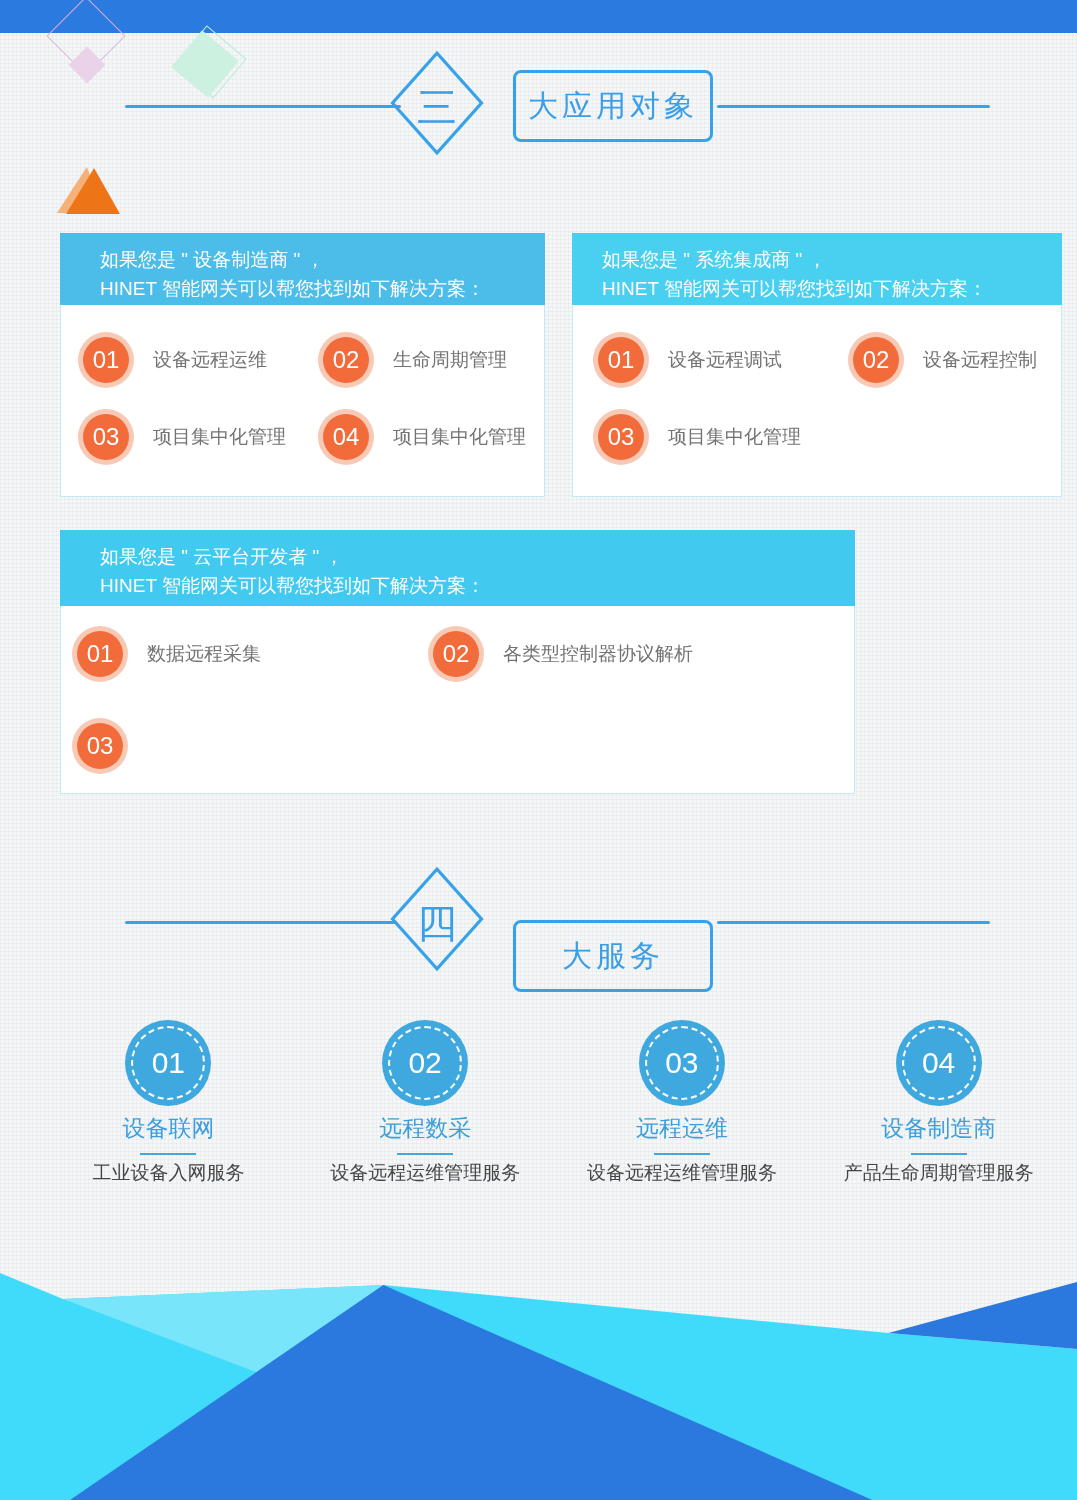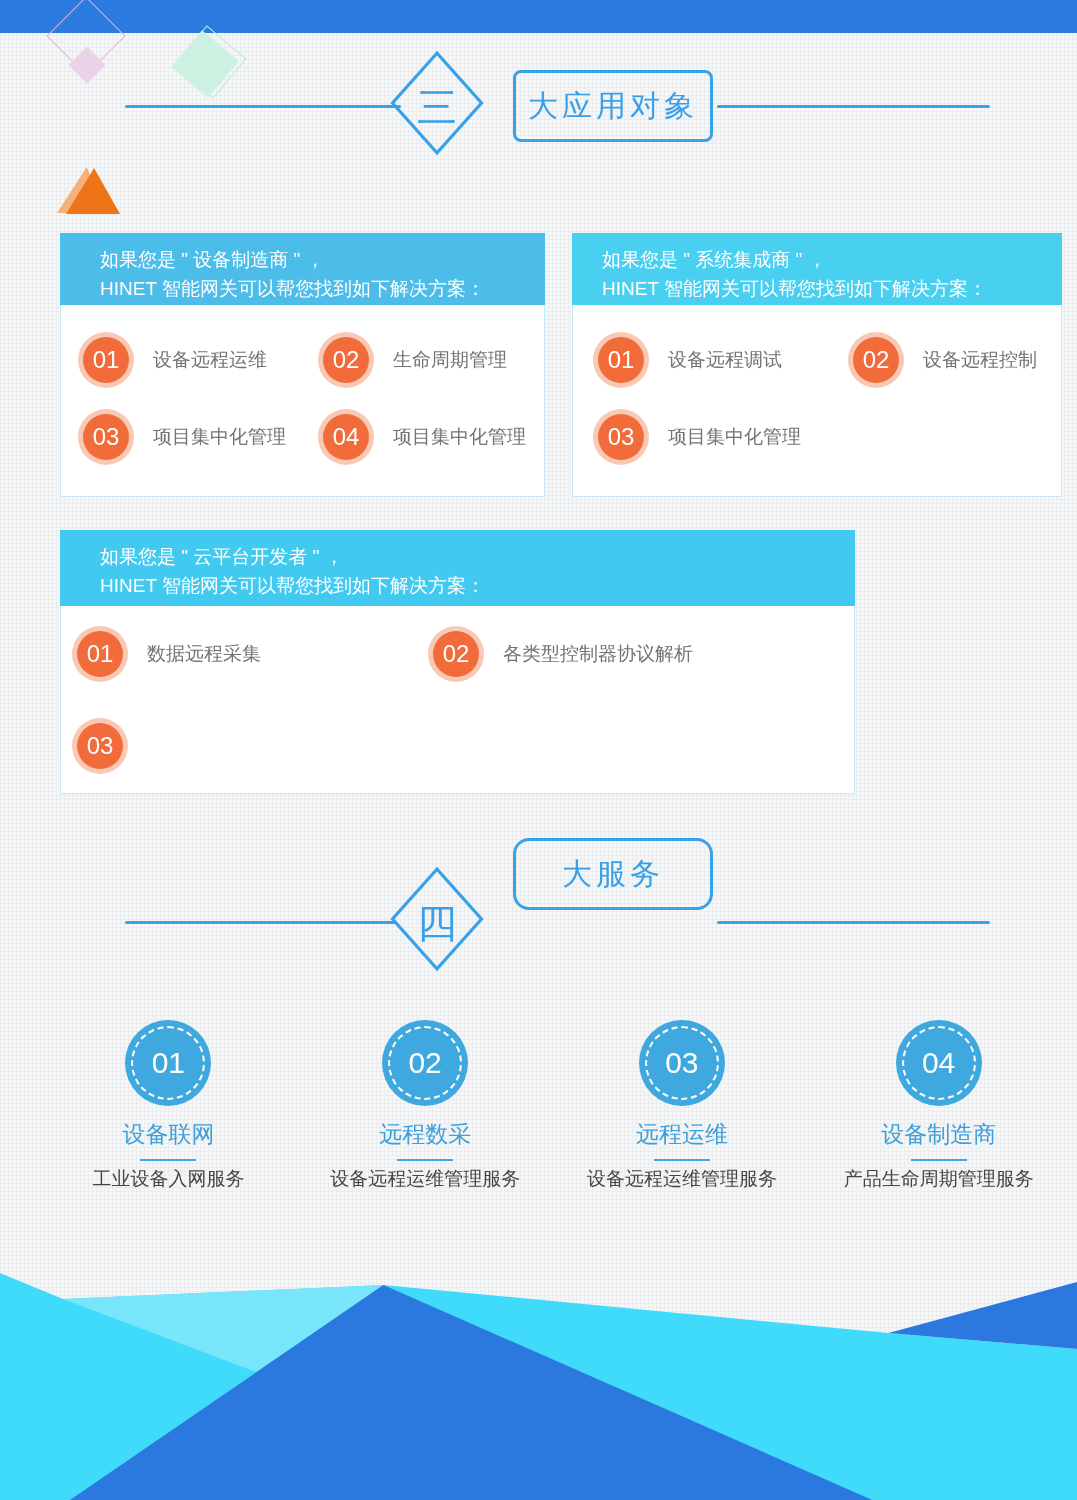--- a/index.html
+++ b/index.html
@@ -69,21 +69,21 @@
   .card3 .col1{ width:356px; }
 
   
   .services{ position:absolute; left:40px; top:1020px; width:1027px; display:flex; }
   .service-col{ width:256.75px; display:flex; flex-direction:column; align-items:center; }
   .service-circle{ width:86px; height:86px; border-radius:50%; background:#3fa9df;
     position:relative; display:flex; align-items:center; justify-content:center;
     color:#fff; font-size:30px; }
   .service-circle::after{ content:""; position:absolute; inset:6px; border:2px dashed #ffffff;
     border-radius:50%; }
-  .service-title{ margin-top:13px; color:#3d9fda; font-size:23px; white-space:nowrap; }
+  .service-title{ margin-top:7px; color:#3d9fda; font-size:23px; white-space:nowrap; }
   .service-underline{ width:56px; height:2px; background:#44a8dc; margin-top:9px; }
   .service-desc{ margin-top:5px; color:#454545; font-size:19px; white-space:nowrap; }
 
   
   .bottom-deco{ position:absolute; left:0; top:1250px; width:100%; height:250px; }
   .bd{ position:absolute; inset:0; }
   .bd-cyan{ background:#40dbfa;
     clip-path:polygon(0 9.2%,5.85% 19.6%,35.6% 14%,82.5% 33.2%,100% 39.6%,100% 100%,0 100%); }
   .bd-lightcyan{ background:#79e5fb;
     clip-path:polygon(5.85% 19.6%,35.6% 14%,23.8% 48.8%); }
@@ -188,21 +188,21 @@
         <div class="item">
           <div class="num-circle">03</div>
         </div>
       </div>
     </div>
   </div>
 
   <div class="sec-line" style="left:125px; top:921px; width:272px;"></div>
   <div class="sec-diamond" style="left:404px; top:870px; transform:scaleY(1.12) rotate(45deg); transform-origin:50% 50%; margin-top:16px;"></div>
   <div class="sec-num" style="left:387px; top:903px;">四</div>
-  <div class="sec-titlebox" style="left:513px; top:838px;border-radius:16px;">
+  <div class="sec-titlebox" style="left:513px; top:920px;">
     <span class="sec-title">大服务</span>
   </div>
   <div class="sec-line" style="left:717px; top:921px; width:273px;"></div>
 
   <div class="services">
     <div class="service-col">
       <div class="service-circle">01</div>
       <div class="service-title">设备联网</div>
       <div class="service-underline"></div>
       <div class="service-desc">工业设备入网服务</div>

